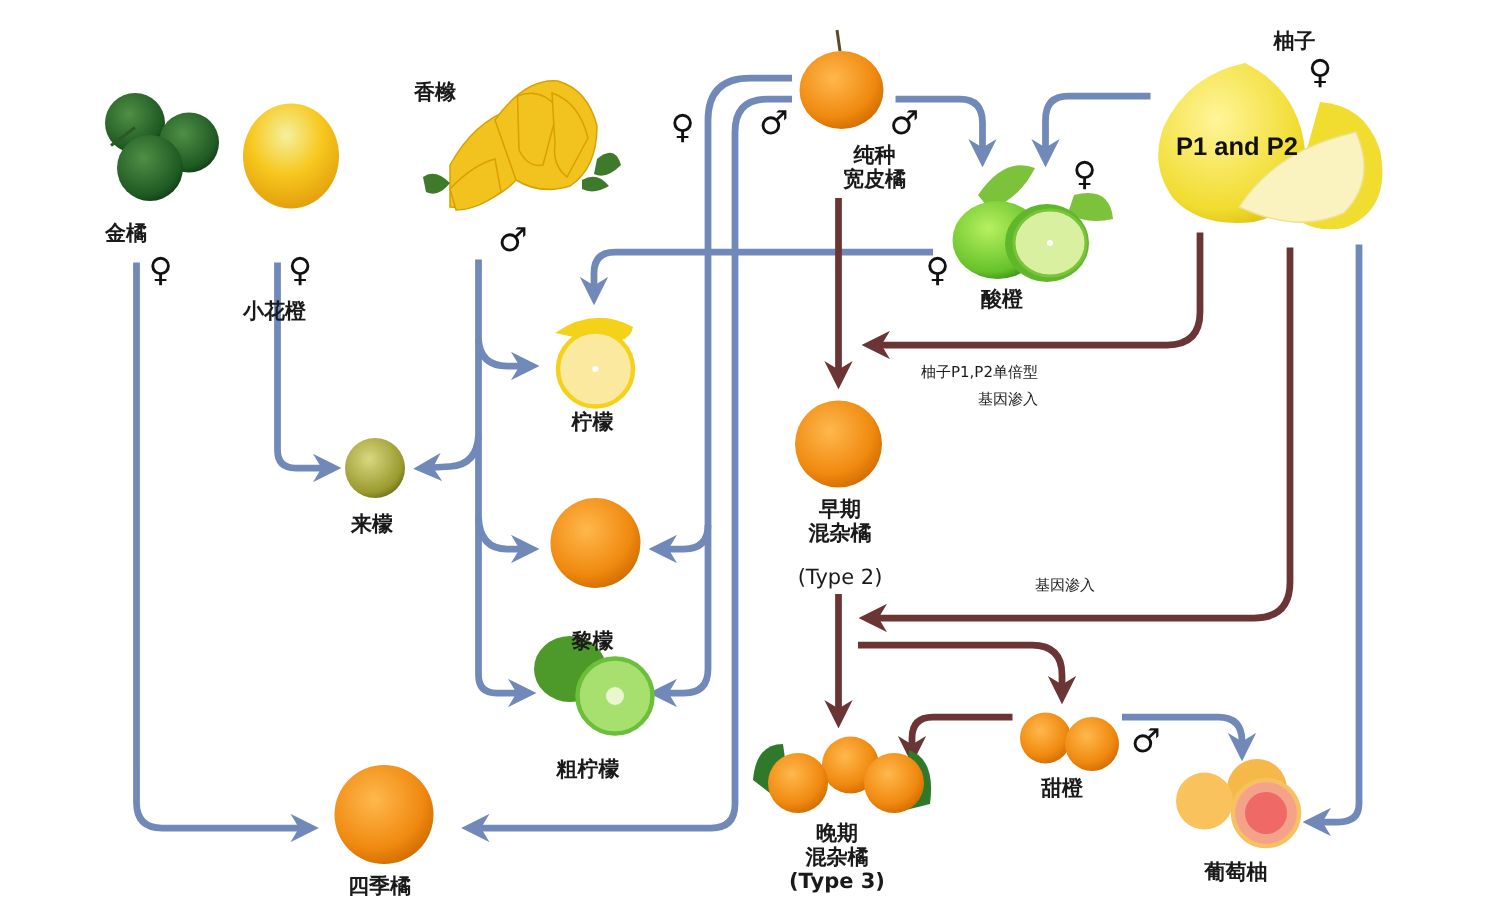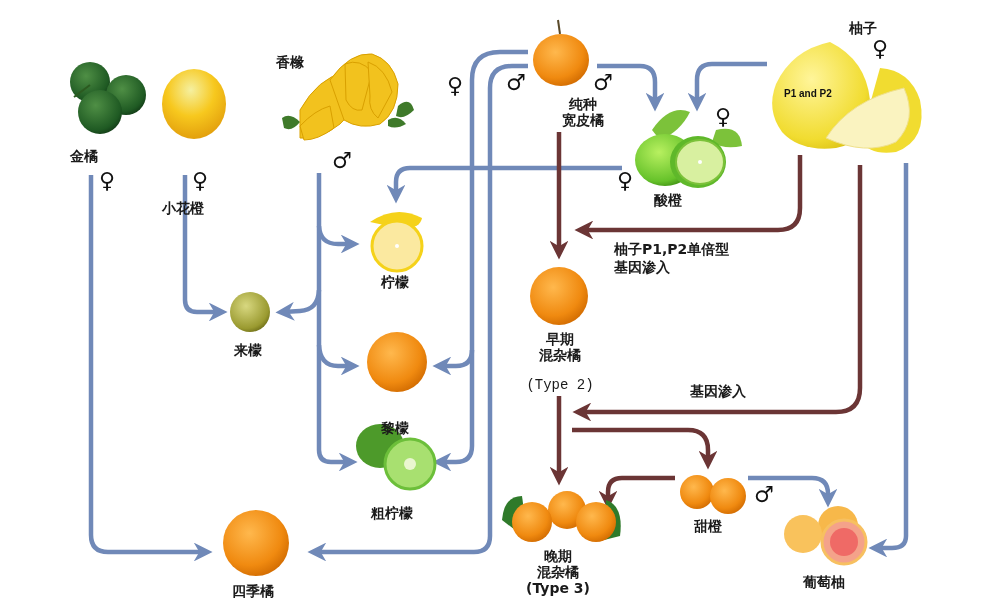--- a/index.html
+++ b/index.html
@@ -1,22 +1,22 @@
 <!DOCTYPE html>
 <html><head>
 <meta charset="utf-8">
 <style>
   html, body { margin:0; padding:0; background:#ffffff; }
   #stage { position:relative; width:1000px; height:613px; overflow:hidden; background:#ffffff;
     font-family:"DejaVu Sans","Liberation Sans",sans-serif; color:#1a1a1a; }
   svg#diagram { position:absolute; left:0; top:0; width:1000px; height:613px; }
   .lbl { position:absolute; font-size:14px; font-weight:bold; text-align:center; line-height:16px; white-space:nowrap; }
   .sym { position:absolute; font-size:22px; line-height:22px; font-family:"DejaVu Sans",sans-serif; color:#111; }
-  .note { position:absolute; font-size:14px; font-weight:bold; text-align:left; line-height:18px; white-space:nowrap; }
-  .p12 { position:absolute; font-size:10px; font-weight:bold; font-family:"Liberation Sans",sans-serif; color:#111; }
+  .note { position:absolute; font-size:10px; font-weight:normal; text-align:right; line-height:18px; white-space:nowrap; }
+  .p12 { position:absolute; font-size:17px; font-weight:bold; font-family:"Liberation Sans",sans-serif; color:#111; }
 </style>
 </head>
 <body>
 
 <div id="stage">
 
   <svg id="diagram" viewBox="0 0 1000 613">
     <defs>
       <marker id="ab" viewBox="0 0 10 10" refX="6" refY="5" markerWidth="4.2" markerHeight="4.2" orient="auto">
         <path d="M0,0 L10,5 L0,10 L3,5 z" fill="#7089b8"></path>
@@ -206,21 +206,21 @@
     <div>纯种</div>
     <div>宽皮橘</div>
   </div>
   <div class="lbl" style="left:654px;top:192px;">酸橙</div>
   <div class="lbl" style="left:805px;top:20px;margin-left:44px;">柚子</div>
   <div class="p12" style="left:784px;top:88px;">P1 and P2</div>
   <div class="lbl" style="left:381px;top:274px;">柠檬</div>
   <div class="lbl" style="left:234px;top:342px;text-align:center;">来檬</div>
   <div class="lbl" style="left:381px;top:420px;">黎檬</div>
   <div class="lbl" style="left:371px;top:505px;text-align:right;">粗柠檬</div>
-  <div class="lbl" style="left:520px;top:332px;width:80px;font-family:Liberation Mono, monospace;">
+  <div class="lbl" style="left:520px;top:332px;width:80px;">
     <div>早期</div>
     <div>混杂橘</div>
     <div style="font-weight:normal;margin-top:13px;">(Type 2)</div>
   </div>
   <div class="lbl" style="left:514px;top:548px;width:88px;">
     <div>晚期</div>
     <div>混杂橘</div>
     <div style="font-weight:bold;">(Type 3)</div>
   </div>
   <div class="lbl" style="left:694px;top:518px;">甜橙</div>

